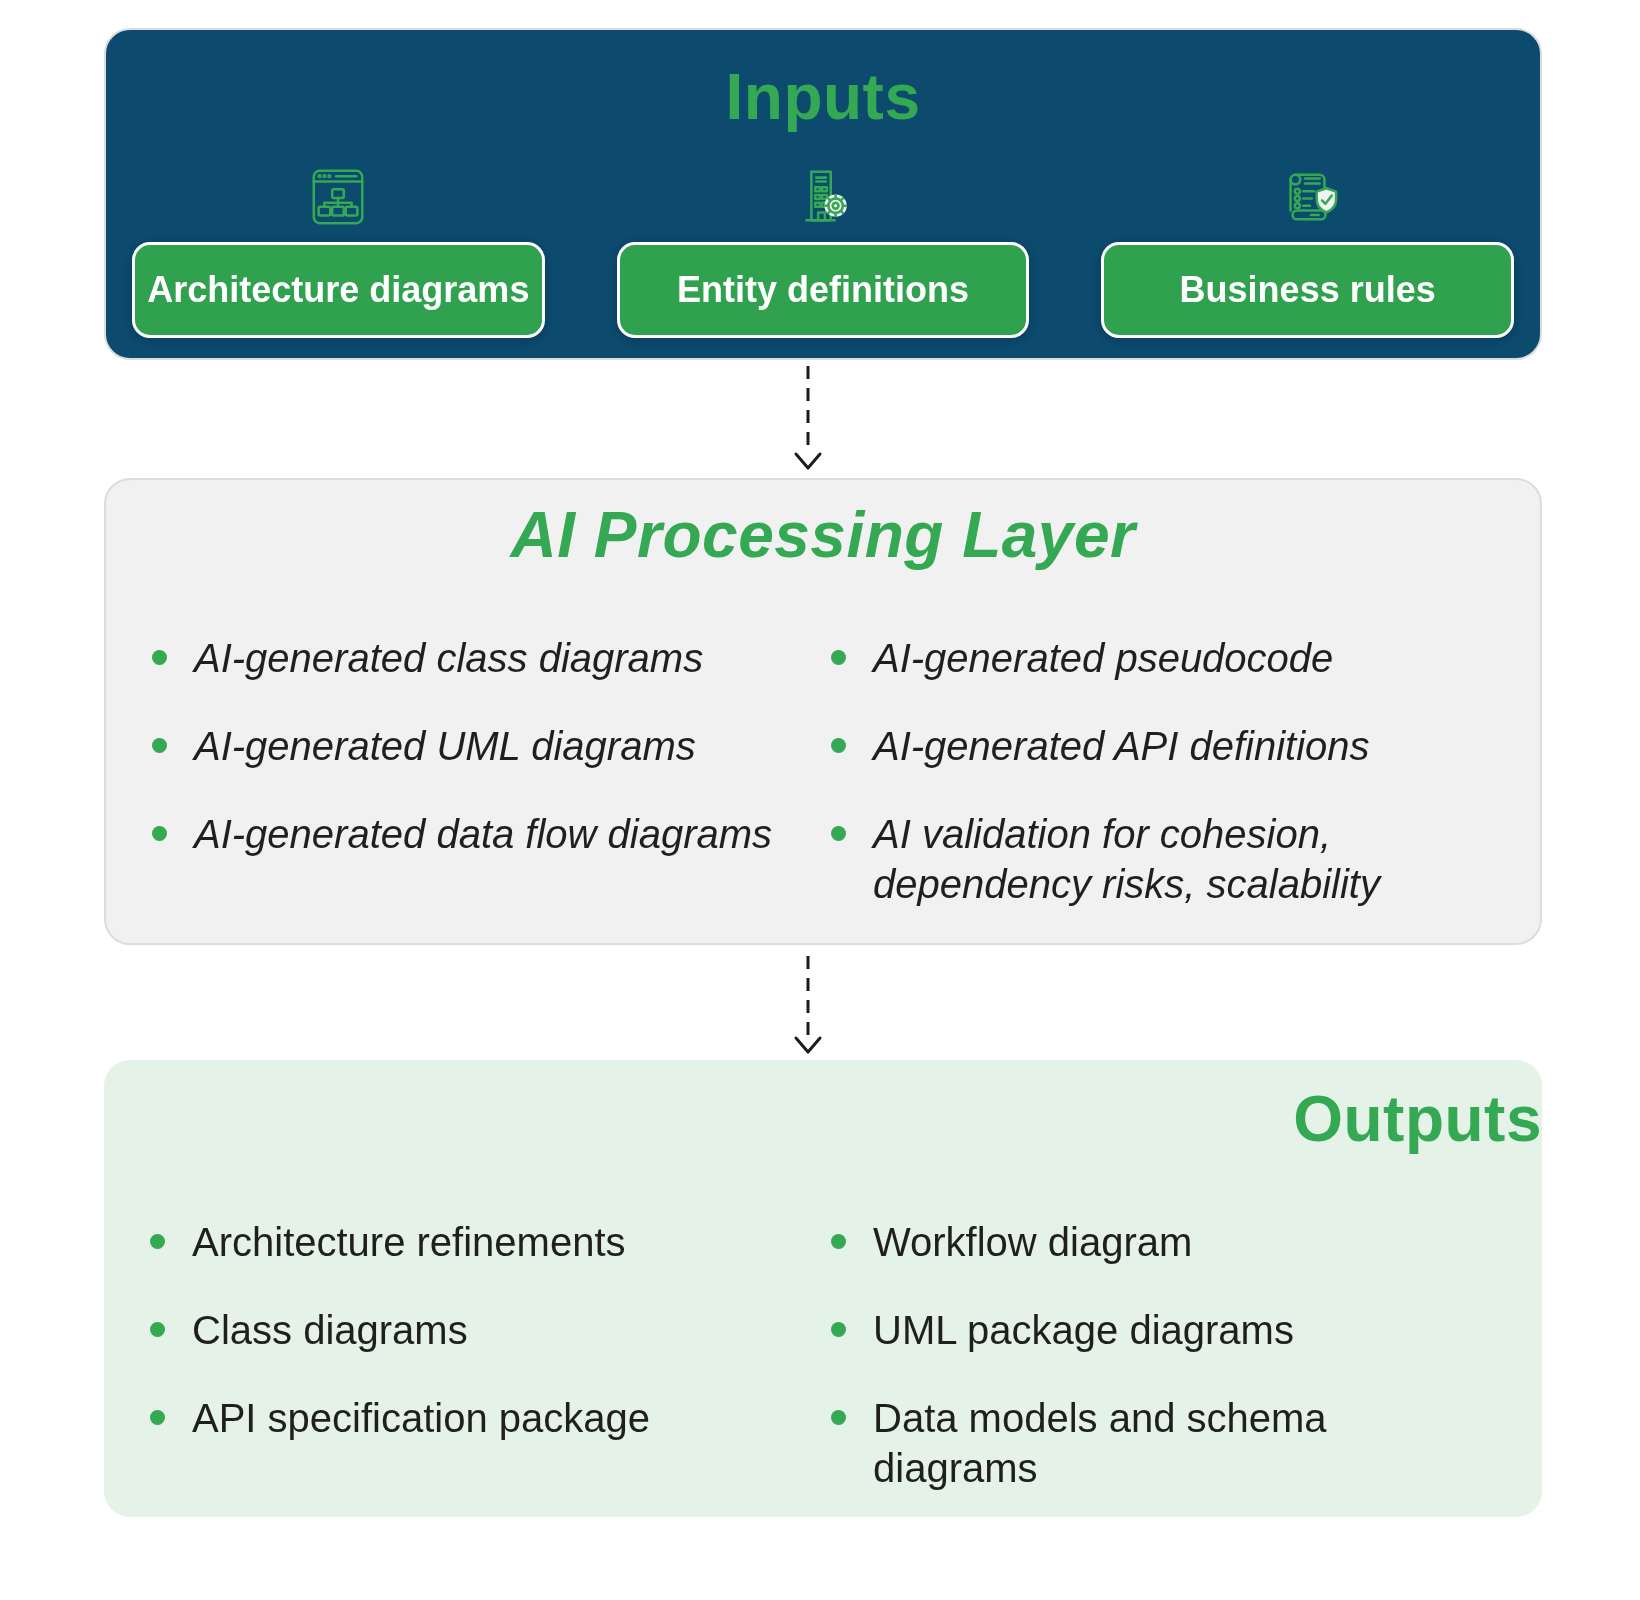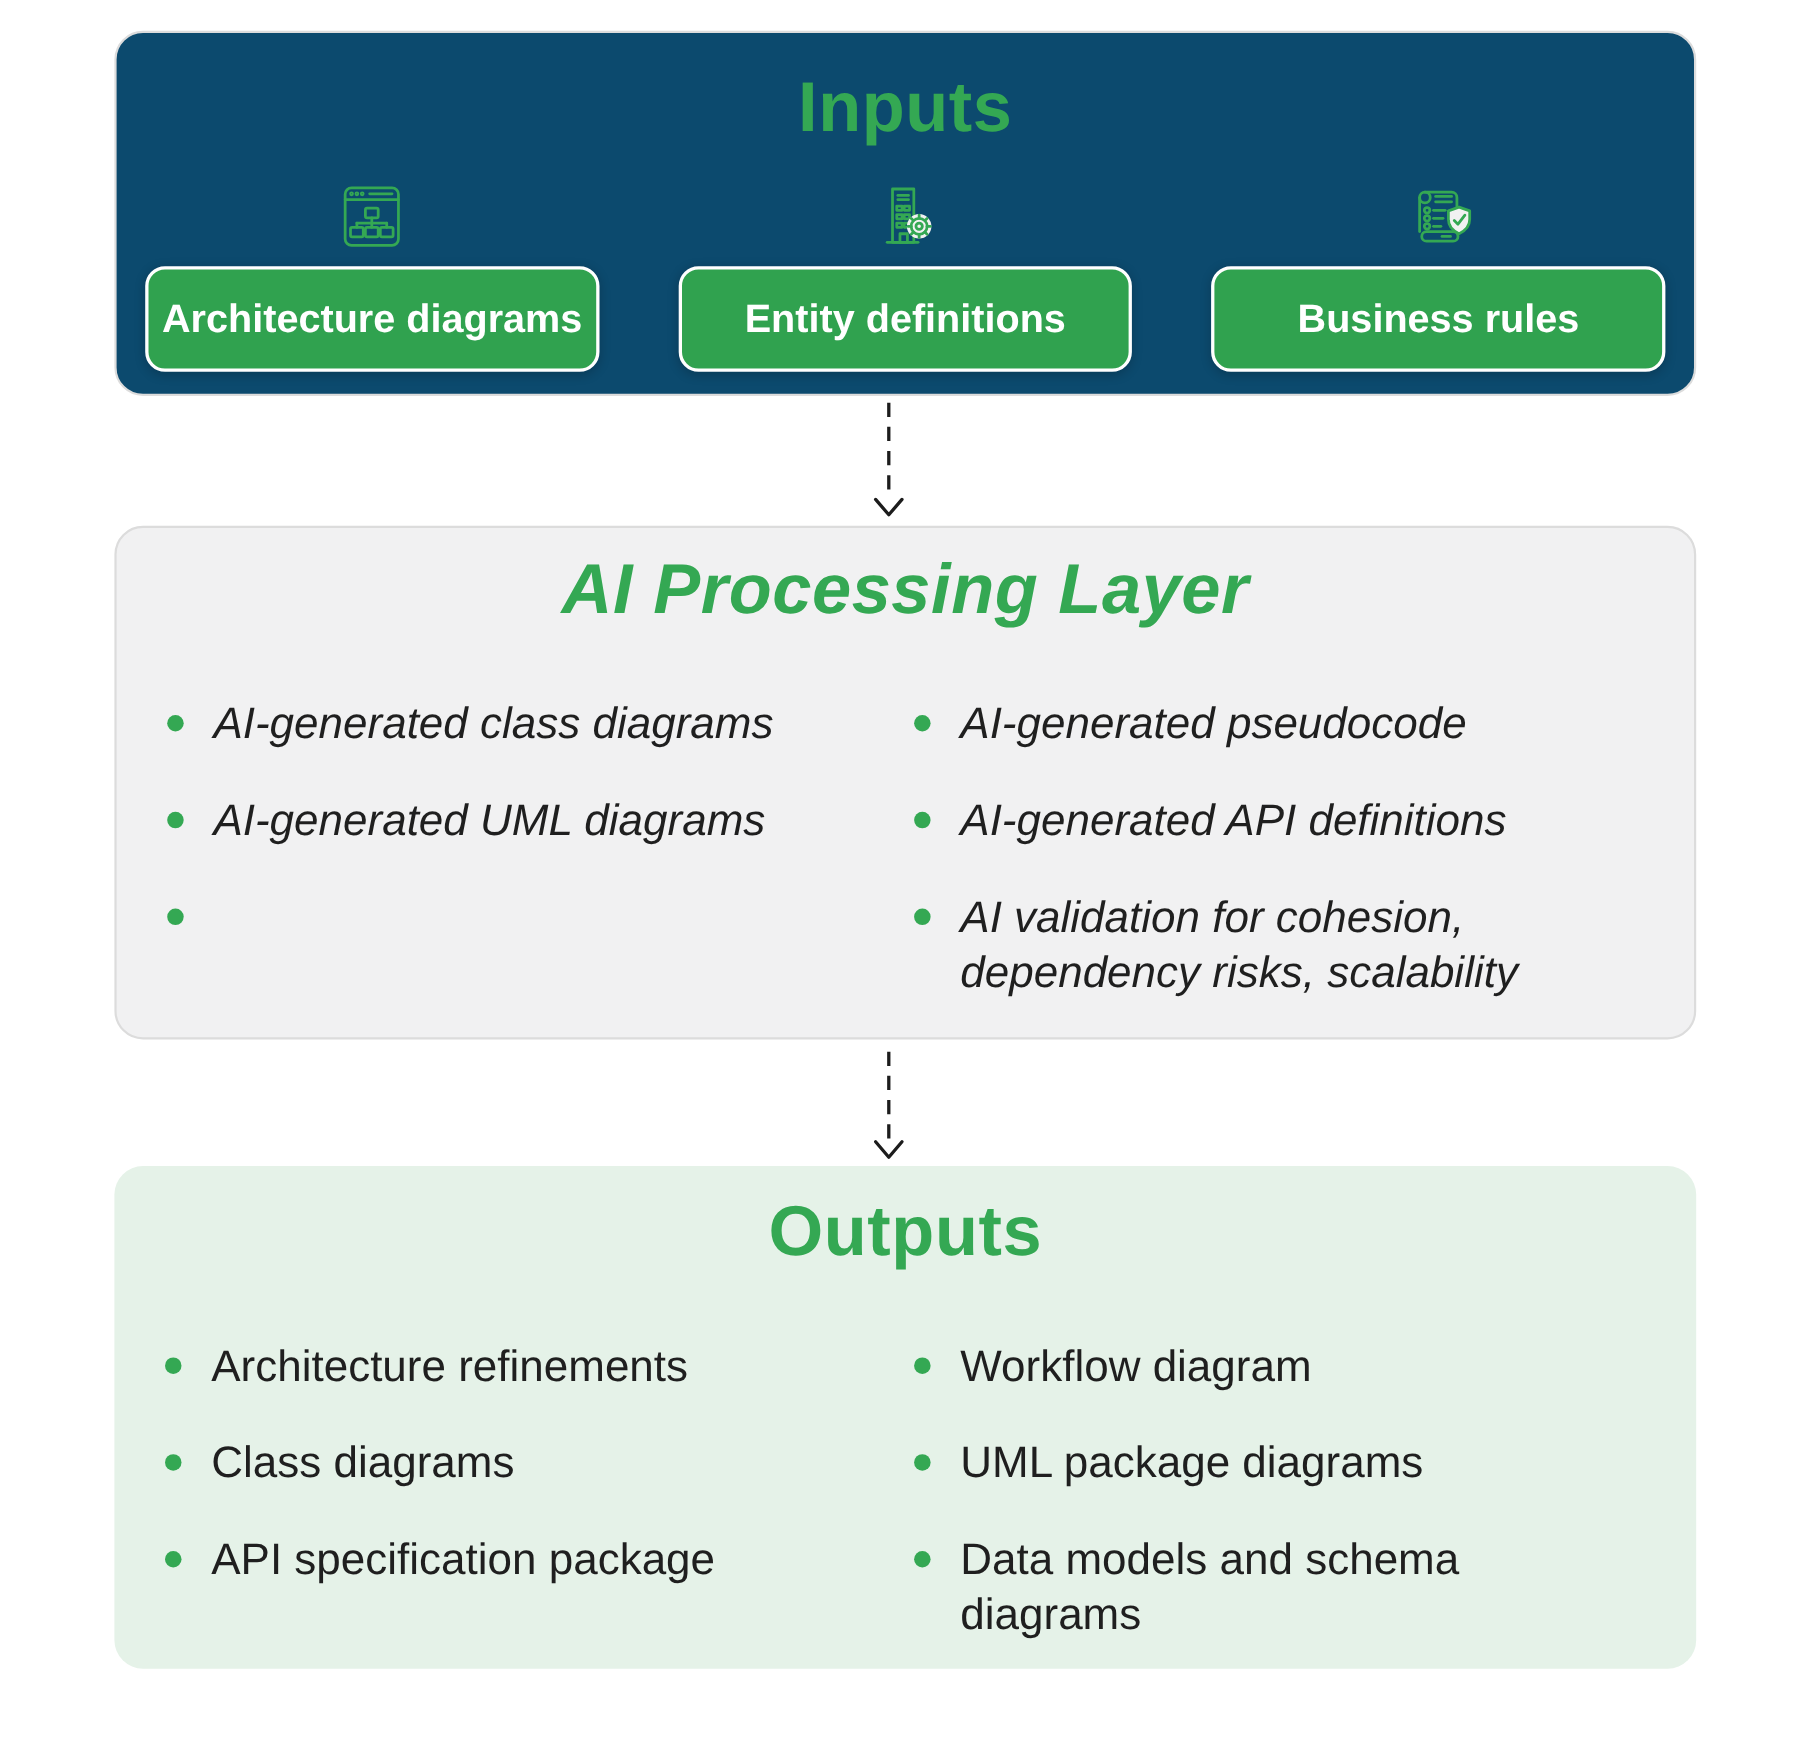--- a/index.html
+++ b/index.html
@@ -17,21 +17,21 @@
   #inputs-box     { top:28px;  height:332px; background:#0c4a6e; border:2px solid #dcdcdc; }
   #processing-box { top:478px; height:467px; background:#f1f1f2; border:2px solid #dcdcdc;font-style:italic; }
   #outputs-box    { top:1060px; height:457px; background:#e5f2e8; }
   .box-title {
     margin:0; text-align:center; font-weight:bold;
     color:#34a853; font-size:64px; line-height:1.05;
     letter-spacing:0.5px;
   }
   #inputs-box .box-title     { margin-top:34px; }
   #processing-box .box-title { margin-top:22px; }
-  #outputs-box .box-title    { margin-top:26px; }
+  #outputs-box .box-title    { margin-top:26px;text-align:right; }
 
   .input-cols {
     position:absolute; left:26px; right:26px; top:136px;
     display:flex; gap:72px;
   }
   .input-col { flex:1; display:flex; flex-direction:column; align-items:center; }
   .input-icon { height:62px; margin-bottom:14px; }
   .input-icon svg { display:block; }
   .green-btn {
     width:100%; height:96px; box-sizing:border-box;
@@ -162,20 +162,21 @@
       <li>
         <span class="dot"></span>
         <span class="li-text">AI-generated class diagrams</span>
       </li>
       <li>
         <span class="dot"></span>
         <span class="li-text">AI-generated UML diagrams</span>
       </li>
       <li>
         <span class="dot"></span>
+        <span class="li-text">AI-generated data flow diagrams</span>
       </li>
     </ul>
     <ul class="bullets col-right">
       <li>
         <span class="dot"></span>
         <span class="li-text">AI-generated pseudocode</span>
       </li>
       <li>
         <span class="dot"></span>
         <span class="li-text">AI-generated API definitions</span>

